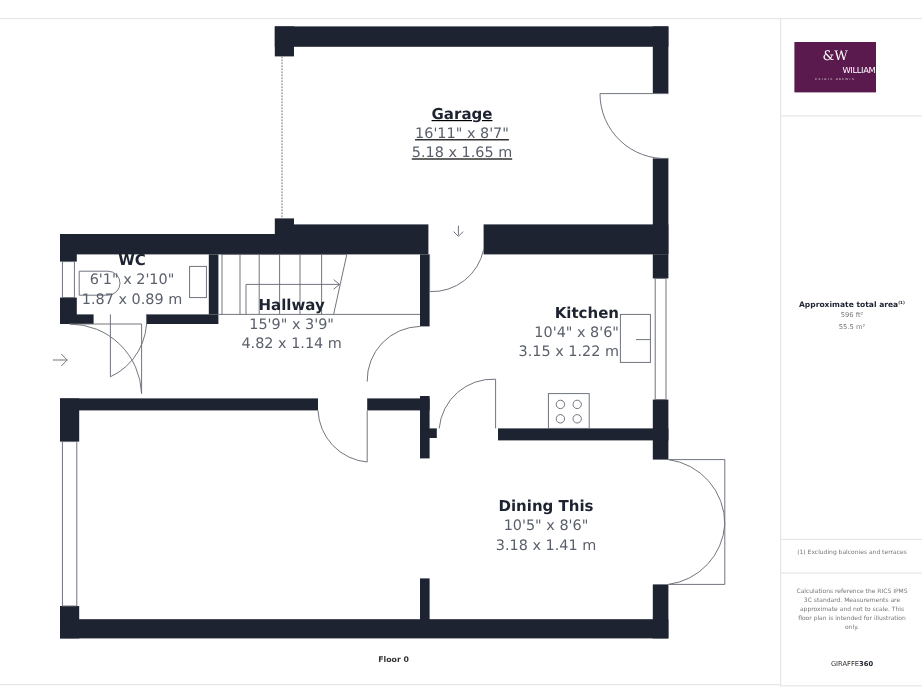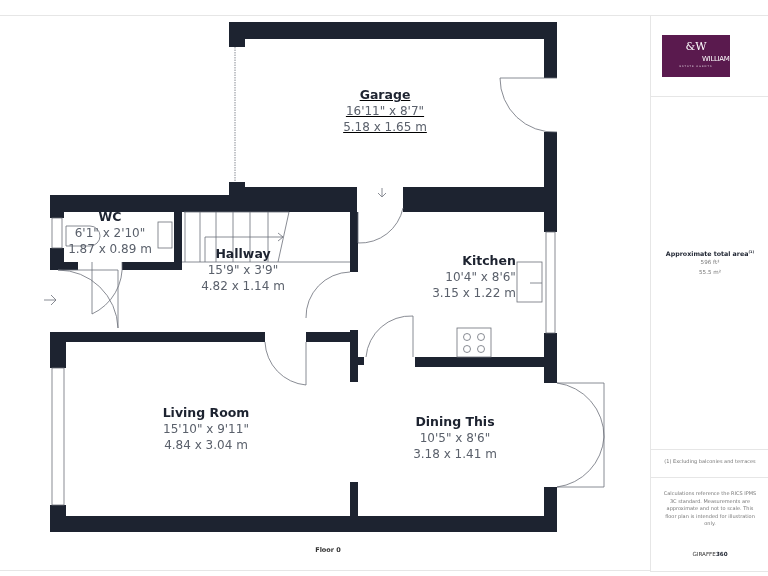--- a/index.html
+++ b/index.html
@@ -142,25 +142,20 @@
   <div class="room-label" style="left:243px;top:245px;">
     <div class="room-name">Hallway</div>
     <div class="room-dim">15'9" x 3'9"</div>
     <div class="room-dim">4.82 x 1.14 m</div>
   </div>
   <div class="room-label" style="left:474px;top:252px;text-align:right;">
     <div class="room-name">Kitchen</div>
     <div class="room-dim">10'4" x 8'6"</div>
     <div class="room-dim">3.15 x 1.22 m</div>
   </div>
-  <div class="room-label" style="left:206px;top:404px;">
-    <div class="room-name">Living Room</div>
-    <div class="room-dim">15'10" x 9'11"</div>
-    <div class="room-dim">4.84 x 3.04 m</div>
-  </div>
   <div class="room-label" style="left:455px;top:413px;">
     <div class="room-name">Dining This</div>
     <div class="room-dim">10'5" x 8'6"</div>
     <div class="room-dim">3.18 x 1.41 m</div>
   </div>
 
   <div class="floor-label">Floor 0</div>
 
   <div class="sidebar">
     <div class="logo-box">

